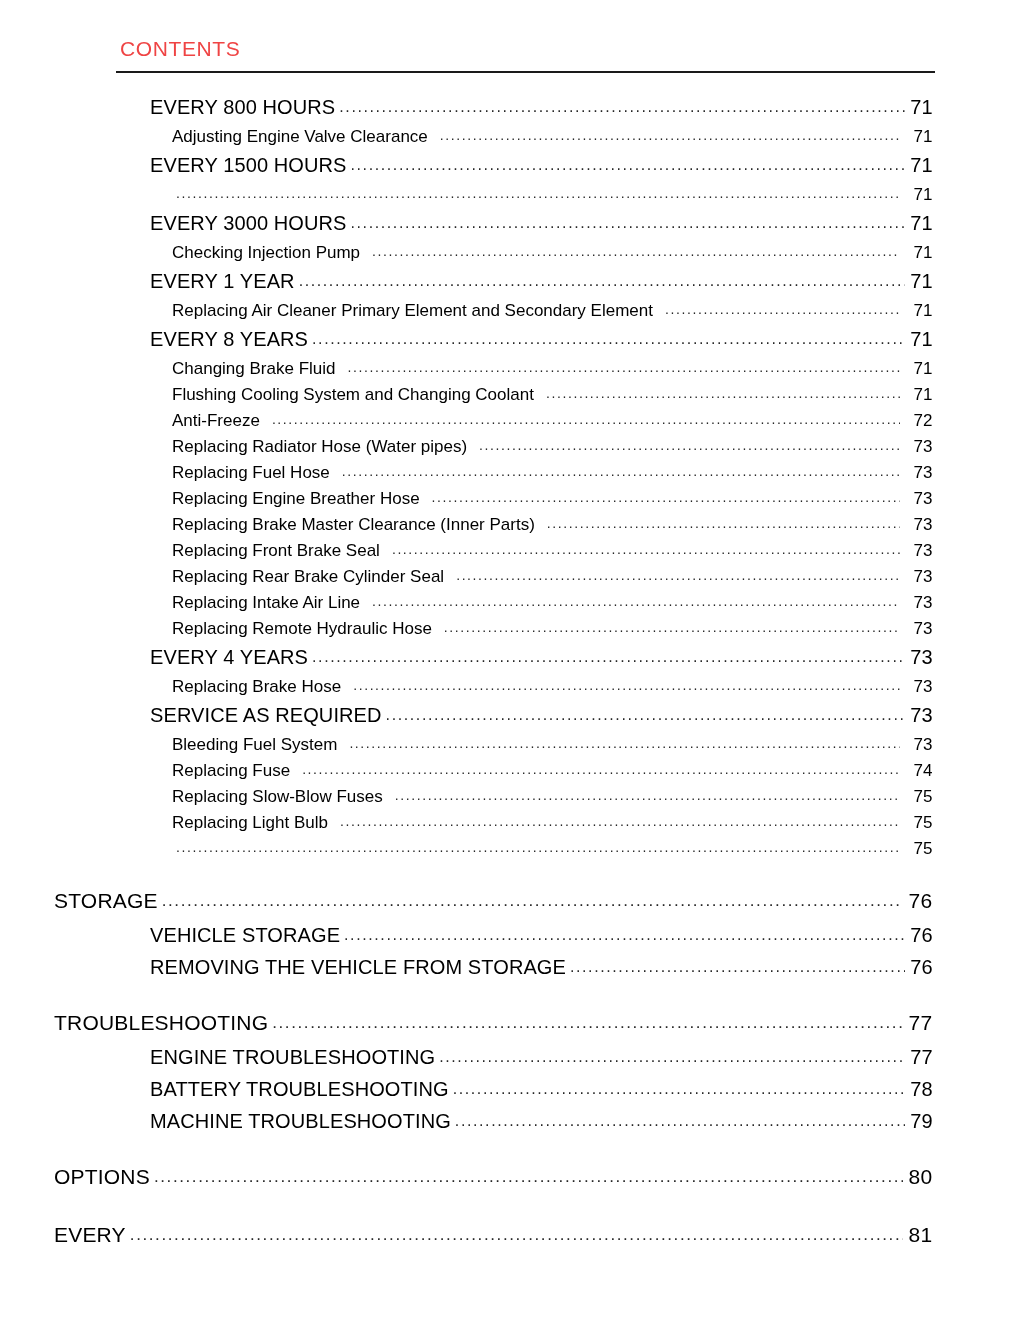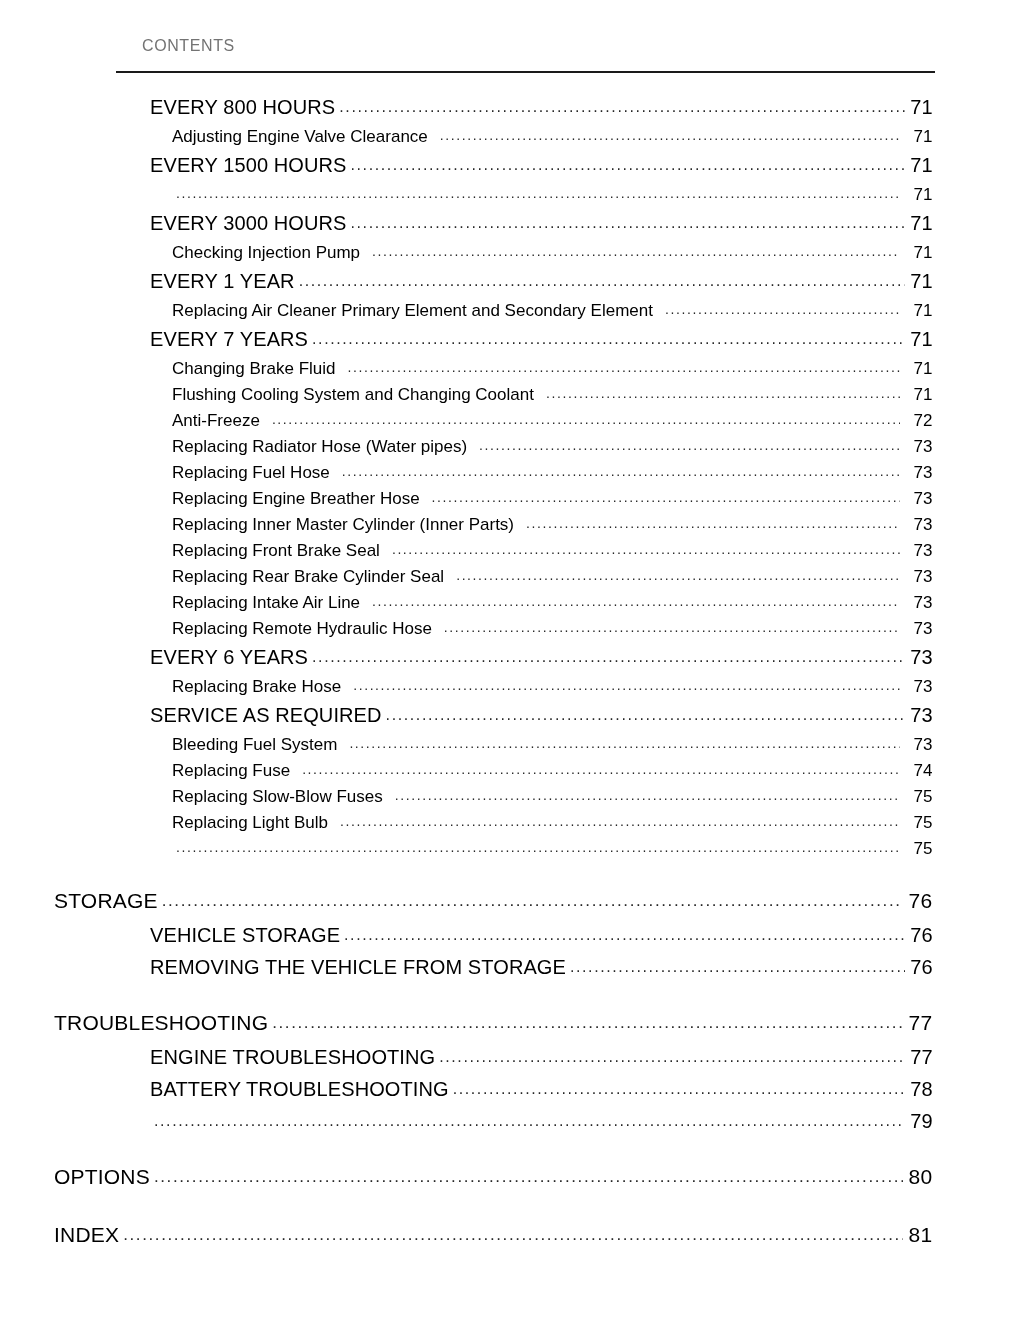--- a/index.html
+++ b/index.html
@@ -16,25 +16,25 @@
     overflow: hidden;
   }
   .page {
     position: absolute;
     top: 0; left: 0;
     width: 1024px;
     height: 1326px;
   }
   .header-label {
     position: absolute;
-    left: 142px;
+    left: 120px;
     top: 37px;
-    font-size: 16px;
+    font-size: 21px;
     letter-spacing: 0.6px;
-    color: #737373;
+    color: #ef4444;
   }
   .header-rule {
     position: absolute;
     left: 116px;
     top: 71px;
     width: 819px;
     height: 0;
     border-top: 2px solid #1a1a1a;
   }
   .toc {
@@ -145,21 +145,21 @@
         <span class="title">EVERY 1 YEAR</span>
         <span class="leader">.......................................................................................................................................................................................................</span>
         <span class="page-no">71</span>
       </div>
       <div class="toc-entry lvl3">
         <span class="title">Replacing Air Cleaner Primary Element and Secondary Element</span>
         <span class="leader">.......................................................................................................................................................................................................</span>
         <span class="page-no">71</span>
       </div>
       <div class="toc-entry lvl2">
-        <span class="title">EVERY 7 YEARS</span>
+        <span class="title">EVERY 8 YEARS</span>
         <span class="leader">.......................................................................................................................................................................................................</span>
         <span class="page-no">71</span>
       </div>
       <div class="toc-entry lvl3">
         <span class="title">Changing Brake Fluid</span>
         <span class="leader">.......................................................................................................................................................................................................</span>
         <span class="page-no">71</span>
       </div>
       <div class="toc-entry lvl3">
         <span class="title">Flushing Cooling System and Changing Coolant</span>
@@ -180,21 +180,21 @@
         <span class="title">Replacing Fuel Hose</span>
         <span class="leader">.......................................................................................................................................................................................................</span>
         <span class="page-no">73</span>
       </div>
       <div class="toc-entry lvl3">
         <span class="title">Replacing Engine Breather Hose</span>
         <span class="leader">.......................................................................................................................................................................................................</span>
         <span class="page-no">73</span>
       </div>
       <div class="toc-entry lvl3">
-        <span class="title">Replacing Inner Master Cylinder (Inner Parts)</span>
+        <span class="title">Replacing Brake Master Clearance (Inner Parts)</span>
         <span class="leader">.......................................................................................................................................................................................................</span>
         <span class="page-no">73</span>
       </div>
       <div class="toc-entry lvl3">
         <span class="title">Replacing Front Brake Seal</span>
         <span class="leader">.......................................................................................................................................................................................................</span>
         <span class="page-no">73</span>
       </div>
       <div class="toc-entry lvl3">
         <span class="title">Replacing Rear Brake Cylinder Seal</span>
@@ -205,21 +205,21 @@
         <span class="title">Replacing Intake Air Line</span>
         <span class="leader">.......................................................................................................................................................................................................</span>
         <span class="page-no">73</span>
       </div>
       <div class="toc-entry lvl3">
         <span class="title">Replacing Remote Hydraulic Hose</span>
         <span class="leader">.......................................................................................................................................................................................................</span>
         <span class="page-no">73</span>
       </div>
       <div class="toc-entry lvl2">
-        <span class="title">EVERY 6 YEARS</span>
+        <span class="title">EVERY 4 YEARS</span>
         <span class="leader">.......................................................................................................................................................................................................</span>
         <span class="page-no">73</span>
       </div>
       <div class="toc-entry lvl3">
         <span class="title">Replacing Brake Hose</span>
         <span class="leader">.......................................................................................................................................................................................................</span>
         <span class="page-no">73</span>
       </div>
       <div class="toc-entry lvl2">
         <span class="title">SERVICE AS REQUIRED</span>
@@ -276,30 +276,31 @@
         <span class="title">ENGINE TROUBLESHOOTING</span>
         <span class="leader">.......................................................................................................................................................................................................</span>
         <span class="page-no">77</span>
       </div>
       <div class="toc-entry lvl2">
         <span class="title">BATTERY TROUBLESHOOTING</span>
         <span class="leader">.......................................................................................................................................................................................................</span>
         <span class="page-no">78</span>
       </div>
       <div class="toc-entry lvl2">
+        <span class="title">MACHINE TROUBLESHOOTING</span>
         <span class="leader">.......................................................................................................................................................................................................</span>
         <span class="page-no">79</span>
       </div>
       <div class="group-gap"></div>
       <div class="toc-entry lvl1">
         <span class="title">OPTIONS</span>
         <span class="leader">.......................................................................................................................................................................................................</span>
         <span class="page-no">80</span>
       </div>
       <div class="group-gap"></div>
       <div class="toc-entry lvl1">
-        <span class="title">INDEX</span>
+        <span class="title">EVERY</span>
         <span class="leader">.......................................................................................................................................................................................................</span>
         <span class="page-no">81</span>
       </div>
     </div>
 
 </div>
 
 </body></html>

